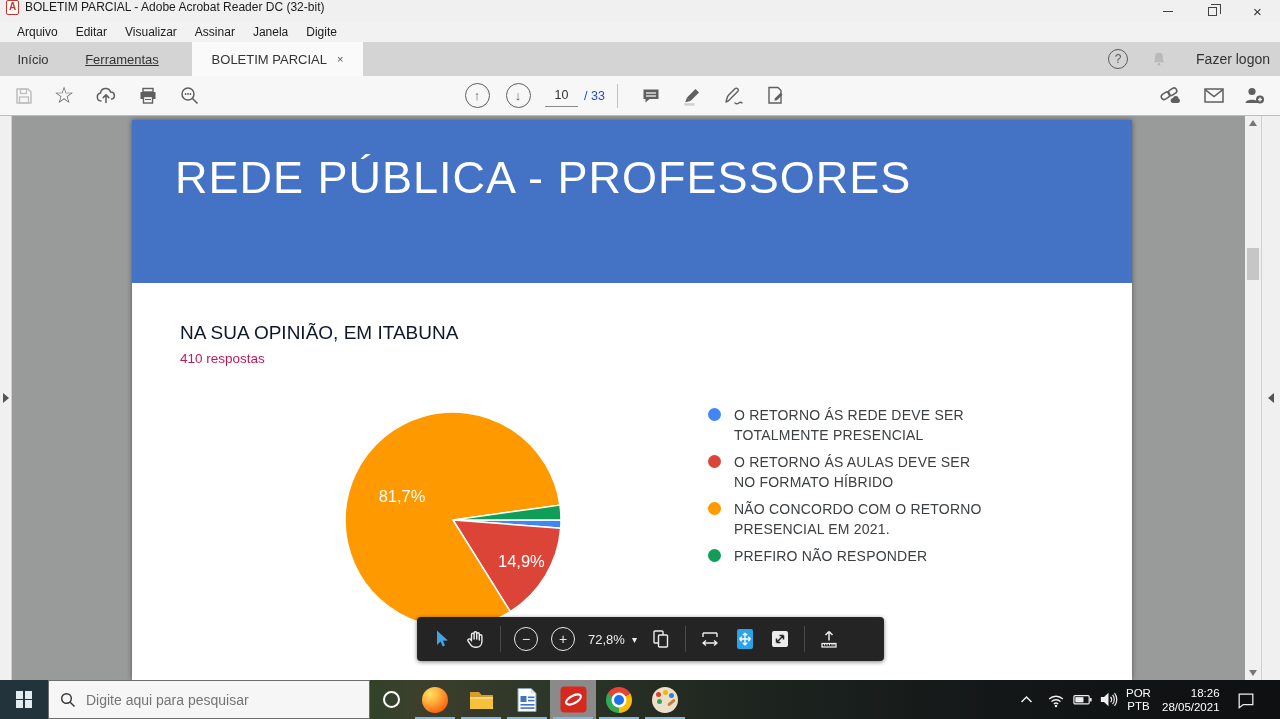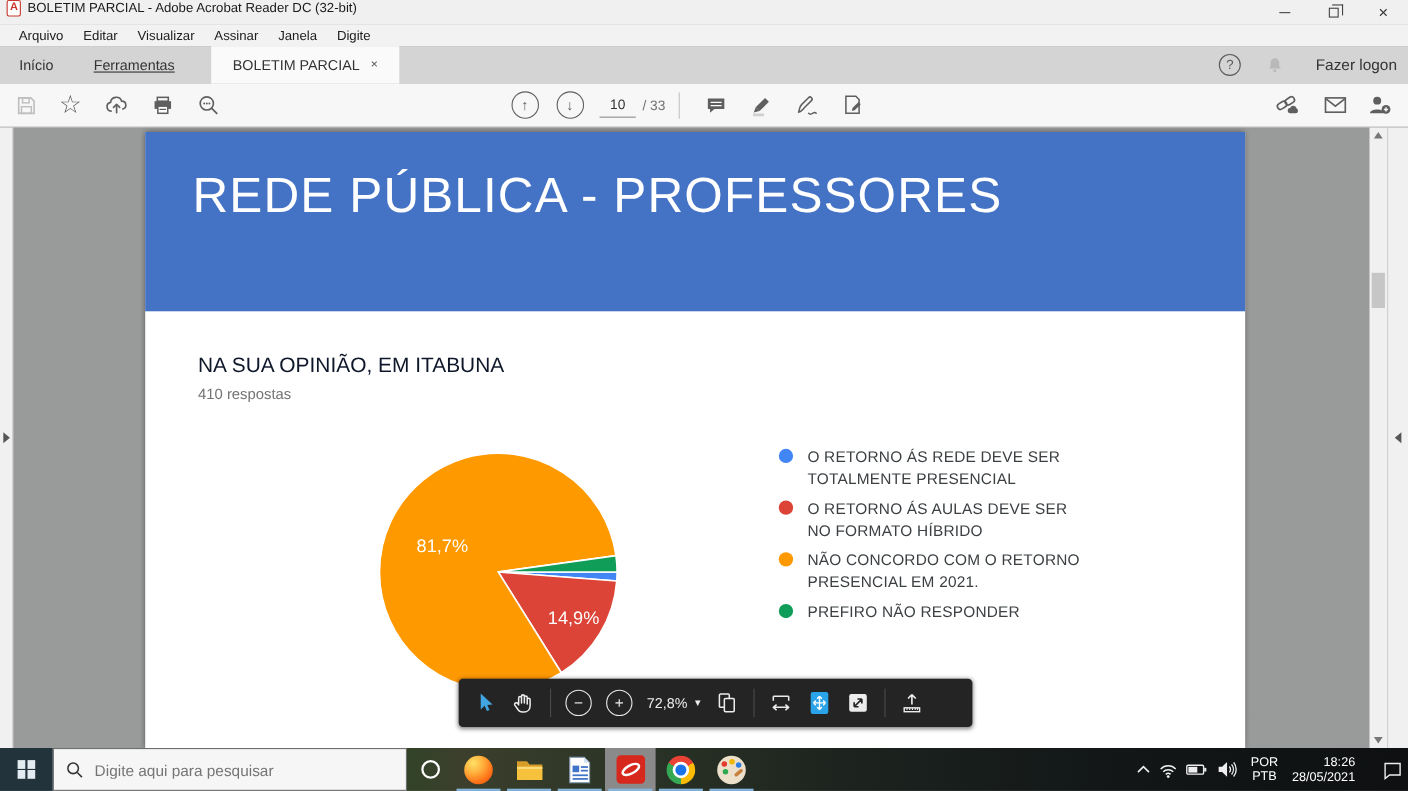--- a/index.html
+++ b/index.html
@@ -43,21 +43,21 @@
   .toolbar { position:absolute; left:0; top:76px; width:1280px; height:40px;
     background:#f7f7f7; border-bottom:1px solid #bdbdbd; }
   .tb { position:absolute; top:0; width:40px; height:39px; display:flex;
     align-items:center; justify-content:center; }
   .circle-arrow { width:25px; height:25px; border:1.5px solid #5f5f5f; border-radius:50%;
     display:flex; align-items:center; justify-content:center; font-size:13px; color:#5f5f5f; }
   .page-box { position:absolute; left:545px; top:7px; width:33px; height:24px; }
   .page-box input { width:33px; height:24px; border:none; border-bottom:1px solid #8a8a8a;
     background:transparent; text-align:center; font-size:12.5px; color:#333;
     font-family:"Liberation Sans", sans-serif; }
-  .page-total { position:absolute; left:584px; top:13px; font-size:12.5px; color:#737373; }
+  .page-total { position:absolute; left:584px; top:13px; font-size:12.5px; color:#1d4ed8; }
   .tb-divider { position:absolute; left:617px; top:8px; width:1px; height:24px; background:#c4c4c4; }
 
   
   .docarea { position:absolute; left:0; top:116px; width:1280px; height:532px;
     background:#999a9a; }
   .left-strip { position:absolute; left:0; top:0; width:12px; height:564px;
     background:#f0f0f0; border-right:1px solid #cfcfcf; }
   .pane-arrow-right { position:absolute; left:3px; top:277px; width:0; height:0;
     border-left:6px solid #555; border-top:5px solid transparent; border-bottom:5px solid transparent; }
   .scrollbar { position:absolute; left:1245px; top:0; width:16px; height:564px; background:#f0f0f0; }
@@ -70,21 +70,21 @@
     background:#f0f0f0; border-left:1px solid #d0d0d0; }
   .pane-arrow-left { position:absolute; left:6px; top:277px; width:0; height:0;
     border-right:6px solid #555; border-top:5px solid transparent; border-bottom:5px solid transparent; }
 
   .page { position:absolute; left:132px; top:4px; width:1000px; height:560px;
     background:#fff; box-shadow:0 0 5px rgba(0,0,0,.45); }
   .banner { position:absolute; left:0; top:0; width:1000px; height:163px; background:#4472C4; }
   .banner-title { position:absolute; left:43px; top:32px; font-size:45px; font-weight:300;
     letter-spacing:1px; color:#fff; }
   .form-title { position:absolute; left:48px; top:202px; font-size:19px; color:#0f172a; }
-  .form-subtitle { position:absolute; left:48px; top:231px; font-size:13.5px; color:#737373; }
+  .form-subtitle { position:absolute; left:48px; top:231px; font-size:13.5px; color:#be185d; }
   .pie-wrap { position:absolute; left:209px; top:288px; width:224px; height:224px; }
   .legend { position:absolute; left:576px; top:285px; width:300px; display:flex;
     flex-direction:column; gap:7px; }
   .legend-item { display:flex; align-items:flex-start; }
   .legend-dot { width:13px; height:13px; border-radius:50%; margin-right:13px; margin-top:3px; flex:none; }
   .legend-label { font-size:14px; line-height:20px; color:#3c4043; width:250px; letter-spacing:.2px; }
 
   
   .float-bar { position:absolute; left:417px; top:501px; width:467px; height:44px;
     background:#242424; border-radius:4px; display:flex; align-items:center;
@@ -115,21 +115,21 @@
   .task-app.active { background:#8a8a8a; }
   .firefox-icon { width:26px; height:26px; border-radius:50%;
     background:radial-gradient(circle at 32% 26%, #ffe066 0%, #ffb13d 34%, #ff7519 66%, #d9420b 100%); }
   .chrome-icon { width:26px; height:26px; border-radius:50%; position:relative;
     background:conic-gradient(from -60deg, #ea4335 0 120deg, #fbbc05 120deg 240deg, #34a853 240deg 360deg); }
   .chrome-icon::after { content:""; position:absolute; left:8px; top:8px; width:10px; height:10px;
     border-radius:50%; background:#1a73e8; box-shadow:0 0 0 2.5px #fff; }
   .paint-icon { width:26px; height:26px; border-radius:50%; background:#ece0cb; position:relative; }
   .paint-icon i { position:absolute; width:5px; height:5px; border-radius:50%; }
   .tray { margin-left:auto; display:flex; align-items:center; padding-right:4px; }
-  .tray-item { display:flex; align-items:center; justify-content:flex-end; height:31px; }
+  .tray-item { display:flex; align-items:center; justify-content:flex-start; height:31px; }
   .lang-block { width:36px; font-size:11.5px; line-height:13px; text-align:center; }
   .clock-block { width:74px; font-size:11.5px; line-height:14px; text-align:right; padding-right:4px; }
 
   svg { display:block; }
 </style>
 </head>
 <body>
 
 <div class="titlebar">
   <span class="pdf-file-icon"></span>

